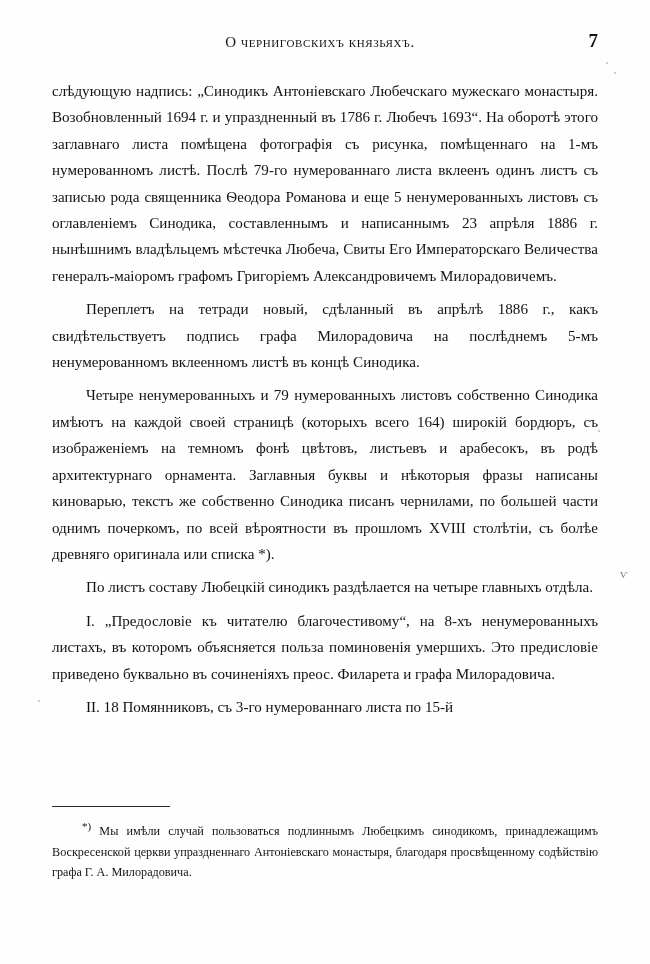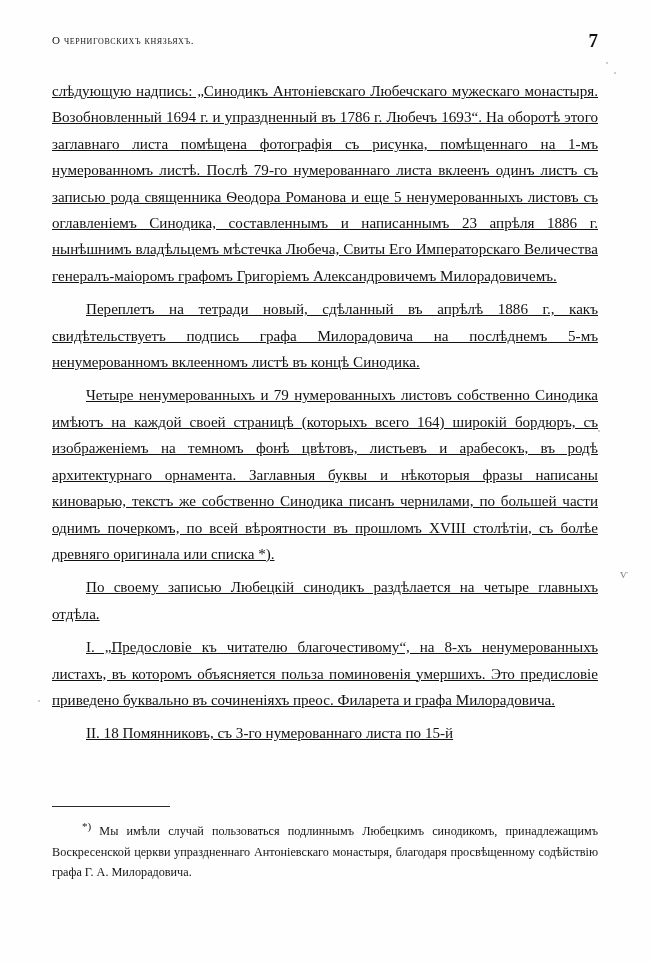--- a/index.html
+++ b/index.html
@@ -22,23 +22,23 @@
     padding: 34px 52px 20px 52px;
     background: #fefefe;
   }
   
   .runhead {
     position: relative;
     height: 30px;
     margin-bottom: 14px;
   }
   .runhead-title {
-    text-align: left;
+    text-align: center;
     font-variant: small-caps;
-    font-size: 11px;
+    font-size: 15px;
     letter-spacing: 0.6px;
     color: #141414;
     padding-right: 10px;
   }
   .runhead-pageno {
     position: absolute;
     right: 0;
     top: -4px;
     font-size: 19px;
     font-weight: bold;
@@ -49,21 +49,20 @@
     font-size: 15.1px;
     line-height: 26.4px;
     text-align: justify;
     text-justify: inter-word;
     color: #121212;
   }
   .para {
     margin: 0 0 0 0;
     text-indent: 34px;
     text-align: justify;
-    text-decoration: underline;
   }
   .para.first {
     text-indent: 0;
   }
   .gap {
     height: 7px;
   }
   
   .footnote-wrap {
     position: absolute;
@@ -114,21 +113,21 @@
     <div class="runhead-pageno">7</div>
   </div>
 
   <div class="body-text">
     <p class="para first">слѣдующую надпись: „Синодикъ Антоніевскаго Любечскаго мужескаго монастыря. Возобновленный 1694 г. и упраздненный въ 1786 г. Любечъ 1693“. На оборотѣ этого заглавнаго листа помѣщена фотографія съ рисунка, помѣщеннаго на 1-мъ нумерованномъ листѣ. Послѣ 79-го нумерованнаго листа вклеенъ одинъ листъ съ записью рода священника Ѳеодора Романова и еще 5 ненумерованныхъ листовъ съ оглавленіемъ Синодика, составленнымъ и написаннымъ 23 апрѣля 1886 г. нынѣшнимъ владѣльцемъ мѣстечка Любеча, Свиты Его Императорскаго Величества генералъ-маіоромъ графомъ Григоріемъ Александровичемъ Милорадовичемъ.</p>
     <div class="gap"></div>
     <p class="para">Переплетъ на тетради новый, сдѣланный въ апрѣлѣ 1886 г., какъ свидѣтельствуетъ подпись графа Милорадовича на послѣднемъ 5-мъ ненумерованномъ вклеенномъ листѣ въ концѣ Синодика.</p>
     <div class="gap"></div>
     <p class="para">Четыре ненумерованныхъ и 79 нумерованныхъ листовъ собственно Синодика имѣютъ на каждой своей страницѣ (которыхъ всего 164) широкій бордюръ, съ изображеніемъ на темномъ фонѣ цвѣтовъ, листьевъ и арабесокъ, въ родѣ архитектурнаго орнамента. Заглавныя буквы и нѣкоторыя фразы написаны киноварью, текстъ же собственно Синодика писанъ чернилами, по большей части однимъ почеркомъ, по всей вѣроятности въ прошломъ XVIII столѣтіи, съ болѣе древняго оригинала или списка *).</p>
     <div class="gap"></div>
-    <p class="para">По своему записью Любецкій синодикъ раздѣлается на четыре главныхъ отдѣла.</p>
+    <p class="para">По листъ составу Любецкій синодикъ раздѣлается на четыре главныхъ отдѣла.</p>
     <div class="gap"></div>
     <p class="para">I. „Предословіе къ читателю благочестивому“, на 8-хъ ненумерованныхъ листахъ, въ которомъ объясняется польза поминовенія умершихъ. Это предисловіе приведено буквально въ сочиненіяхъ преос. Филарета и графа Милорадовича.</p>
     <div class="gap"></div>
     <p class="para">II. 18 Помянниковъ, съ 3-го нумерованнаго листа по 15-й</p>
   </div>
 
   <div class="footnote-wrap">
     <div class="footnote-rule"></div>
     <div class="footnote">
       <span class="fn-first">

